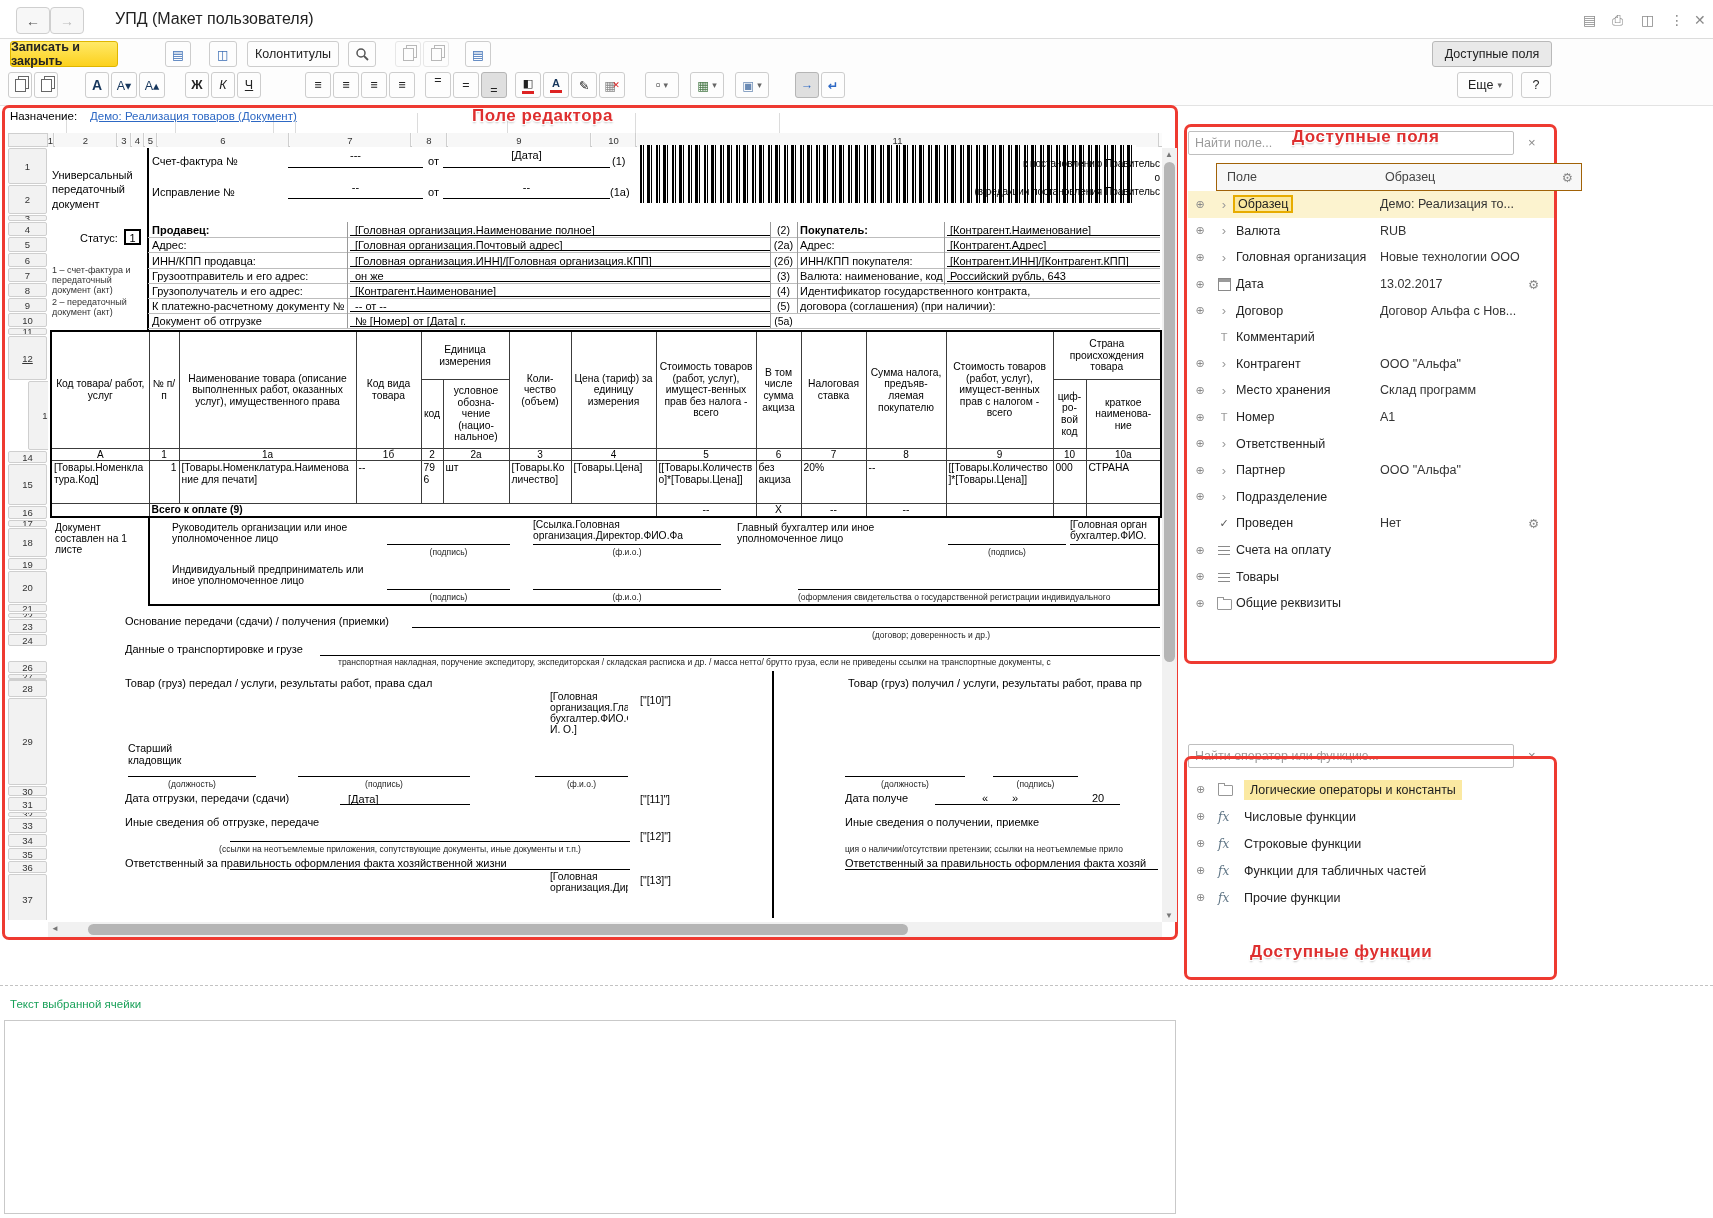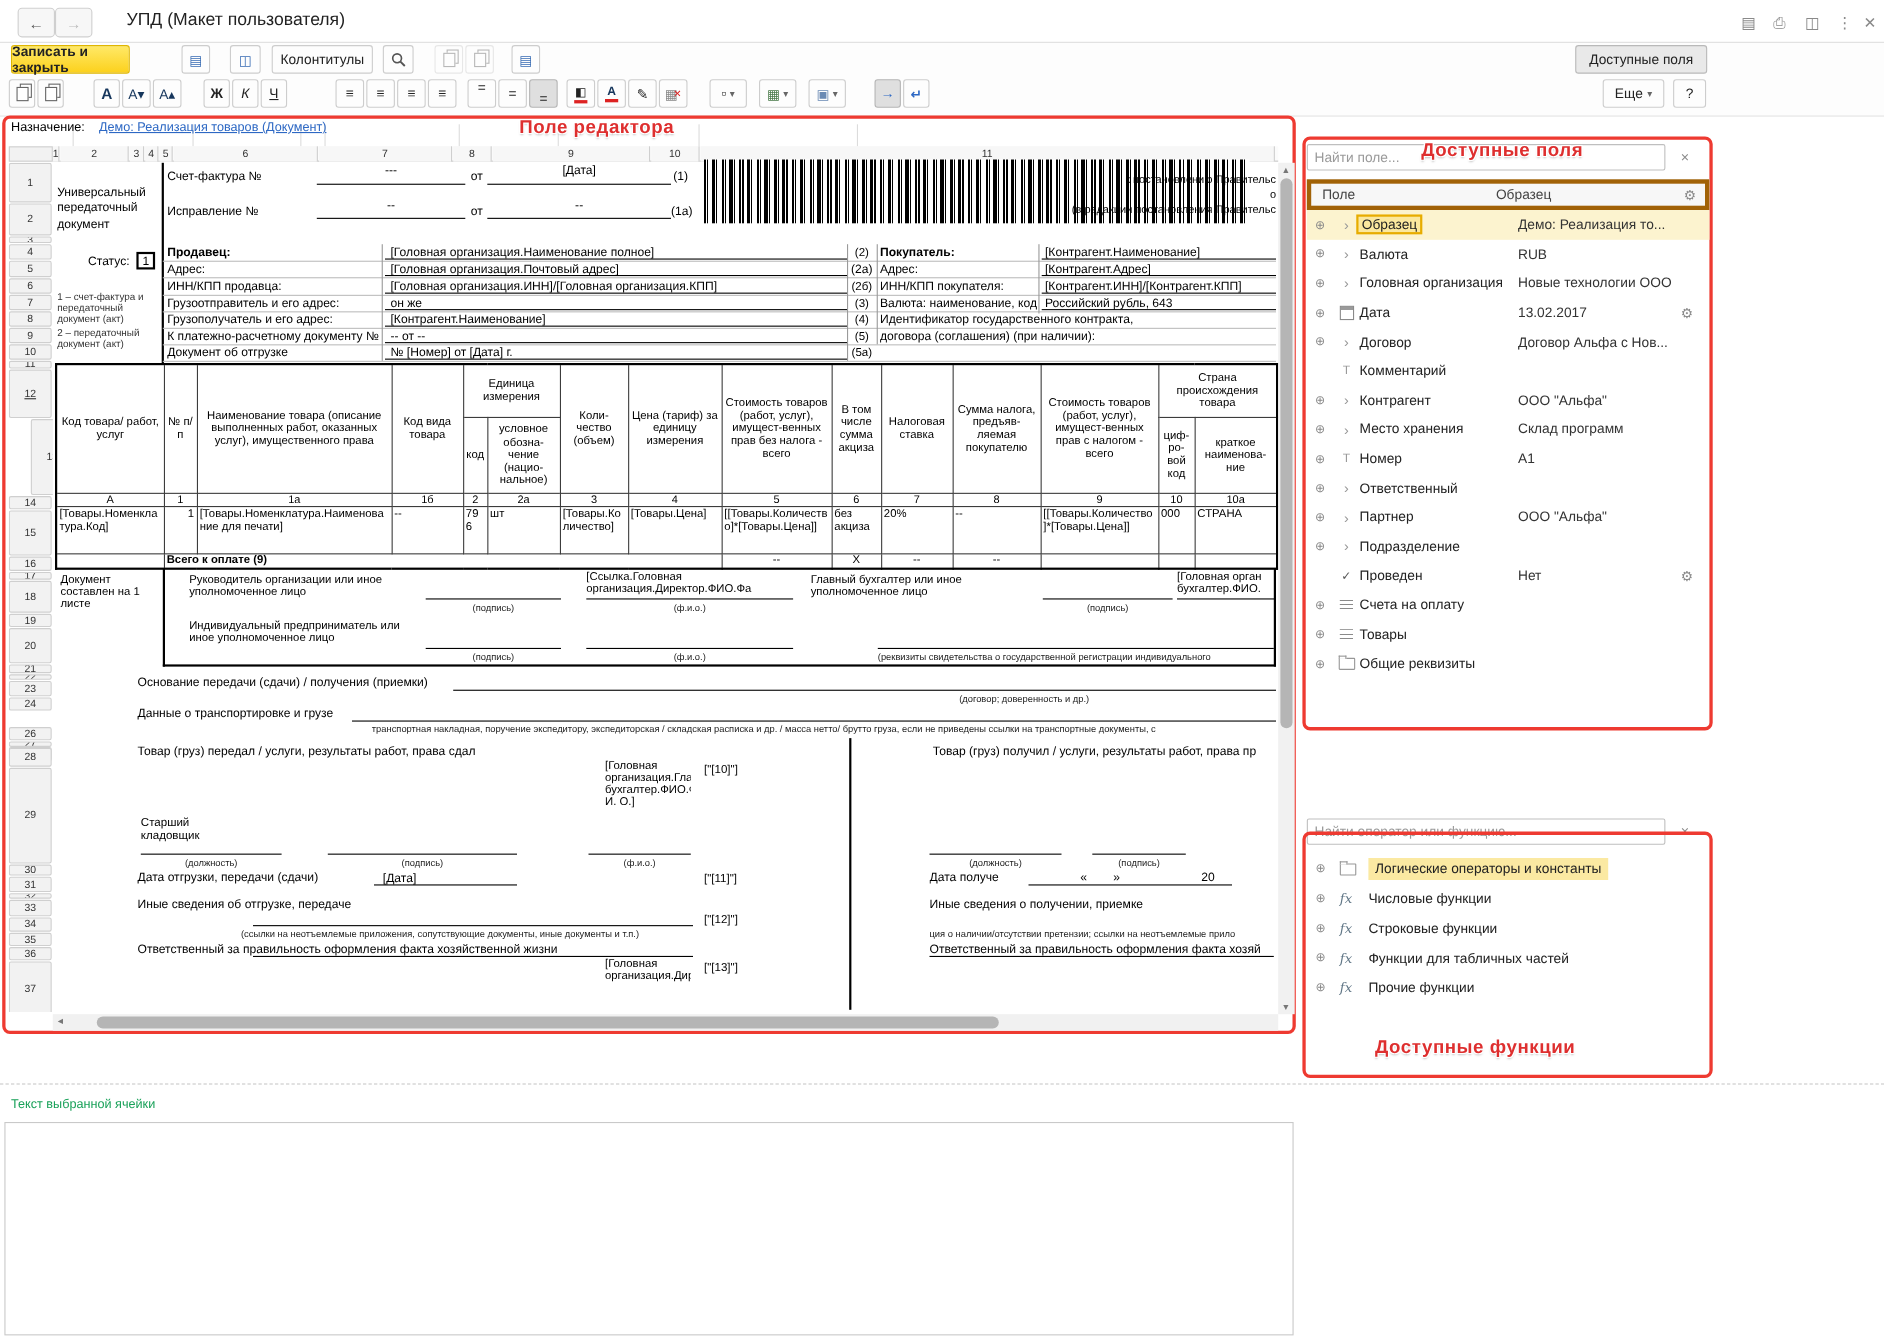--- a/index.html
+++ b/index.html
@@ -44,21 +44,21 @@
   #goods td{border:1px solid #3c3c3c;font-size:10.3px;line-height:1.12;padding:1px 2px;vertical-align:middle;text-align:center;overflow:hidden;}
   #goods tr.gh1 td{height:45px;}
   #goods tr.gh2 td{height:66px;}
   #goods tr.gc td{height:11px;font-size:10px;padding:0 2px;}
   #goods tr.gd td{height:40px;text-align:left;vertical-align:top;overflow-wrap:anywhere;}
   #goods tr.gt td{height:12px;padding:0 2px;}
   
   .search{position:absolute;height:24px;border:1px solid #bfbfbf;border-radius:2px;background:#fff;font-size:12.5px;color:#333;padding:0 6px;box-sizing:border-box;font-family:"Liberation Sans","DejaVu Sans",sans-serif;}
   .search::placeholder{color:#9a9a9a;}
   .clearx{position:absolute;font-size:13px;color:#8a8a8a;cursor:pointer;}
-  .fhead{position:absolute;background:#f7f7f7;border:4px solid #a16207;display:flex;align-items:center;font-size:12.5px;color:#444;box-sizing:border-box;}
+  .fhead{position:absolute;background:#f7f7f7;border:1px solid #a16207;display:flex;align-items:center;font-size:12.5px;color:#444;box-sizing:border-box;margin-left:28px;}
   .frow{display:grid;grid-template-columns:24px 24px 1fr 148px 26px;align-items:center;height:26.6px;font-size:12.5px;color:#222;}
   .frow .exp{color:#8a8a8a;font-size:11px;text-align:center;}
   .frow .tic{color:#9a9a9a;font-size:11px;text-align:center;}
   .frow .val{color:#333;overflow:hidden;white-space:nowrap;}
   .frow.sel{background:#fcf3cf;}
   .namebox{display:inline-block;border:2px solid #e7ac00;background:#fbe89e;padding:0 3px;margin-left:-3px;}
   .folder{display:inline-block;width:13px;height:9px;border:1px solid #979797;border-radius:1px;position:relative;background:#fff;vertical-align:middle;}
   .folder:before{content:"";position:absolute;top:-3px;left:-1px;width:5px;height:2px;border:1px solid #979797;border-bottom:none;background:#fff;}
   .tablist{display:inline-block;width:12px;height:10px;background:repeating-linear-gradient(#8a8a8a 0 1px,transparent 1px 4px);vertical-align:middle;}
   .cal{display:inline-block;width:11px;height:11px;border:1px solid #8a8a8a;background:linear-gradient(#9a9a9a 0 3px,#fff 3px);vertical-align:middle;}
@@ -397,21 +397,21 @@
   <div class="uline" style="left:948px;top:544px;width:118px"></div>
   <div class="ts center" style="left:948px;top:548px;width:118px">(подпись)</div>
   <div class="abs wrap t10 clip" style="left:1070px;top:519px;width:90px;height:25px">[Головная орган бухгалтер.ФИО.</div>
   <div class="uline" style="left:1070px;top:544px;width:90px"></div>
   <div class="abs wrap t10" style="left:172px;top:564px;width:205px">Индивидуальный предприниматель или иное уполномоченное лицо</div>
   <div class="uline" style="left:387px;top:589px;width:123px"></div>
   <div class="ts center" style="left:387px;top:593px;width:123px">(подпись)</div>
   <div class="uline" style="left:533px;top:589px;width:188px"></div>
   <div class="ts center" style="left:533px;top:593px;width:188px">(ф.и.о.)</div>
   <div class="uline" style="left:798px;top:589px;width:360px"></div>
-  <div class="ts clip" style="left:798px;top:593px;width:360px">(реквизиты свидетельства о государственной  регистрации индивидуального</div>
+  <div class="ts clip" style="left:798px;top:593px;width:360px">(оформления свидетельства о государственной  регистрации индивидуального</div>
 
   <div class="t" style="left:125px;top:615px">Основание передачи (сдачи) / получения (приемки)</div>
   <div class="uline" style="left:412px;top:627px;width:748px"></div>
   <div class="ts" style="left:872px;top:631px">(договор; доверенность и др.)</div>
   <div class="t" style="left:125px;top:643px">Данные о транспортировке и грузе</div>
   <div class="uline" style="left:320px;top:655px;width:840px"></div>
   <div class="ts clip" style="left:338px;top:658px;width:822px">транспортная накладная, поручение экспедитору, экспедиторская / складская расписка и др. / масса нетто/ брутто груза, если не приведены ссылки на транспортные документы, с</div>
   <div class="vthick" style="left:772px;top:671px;height:247px"></div>
   <div class="t" style="left:125px;top:677px">Товар (груз) передал / услуги, результаты работ, права сдал</div>
   <div class="abs clip" style="left:848px;top:677px;width:310px;font-size:11px;white-space:nowrap">Товар (груз) получил / услуги, результаты работ, права пр</div>

